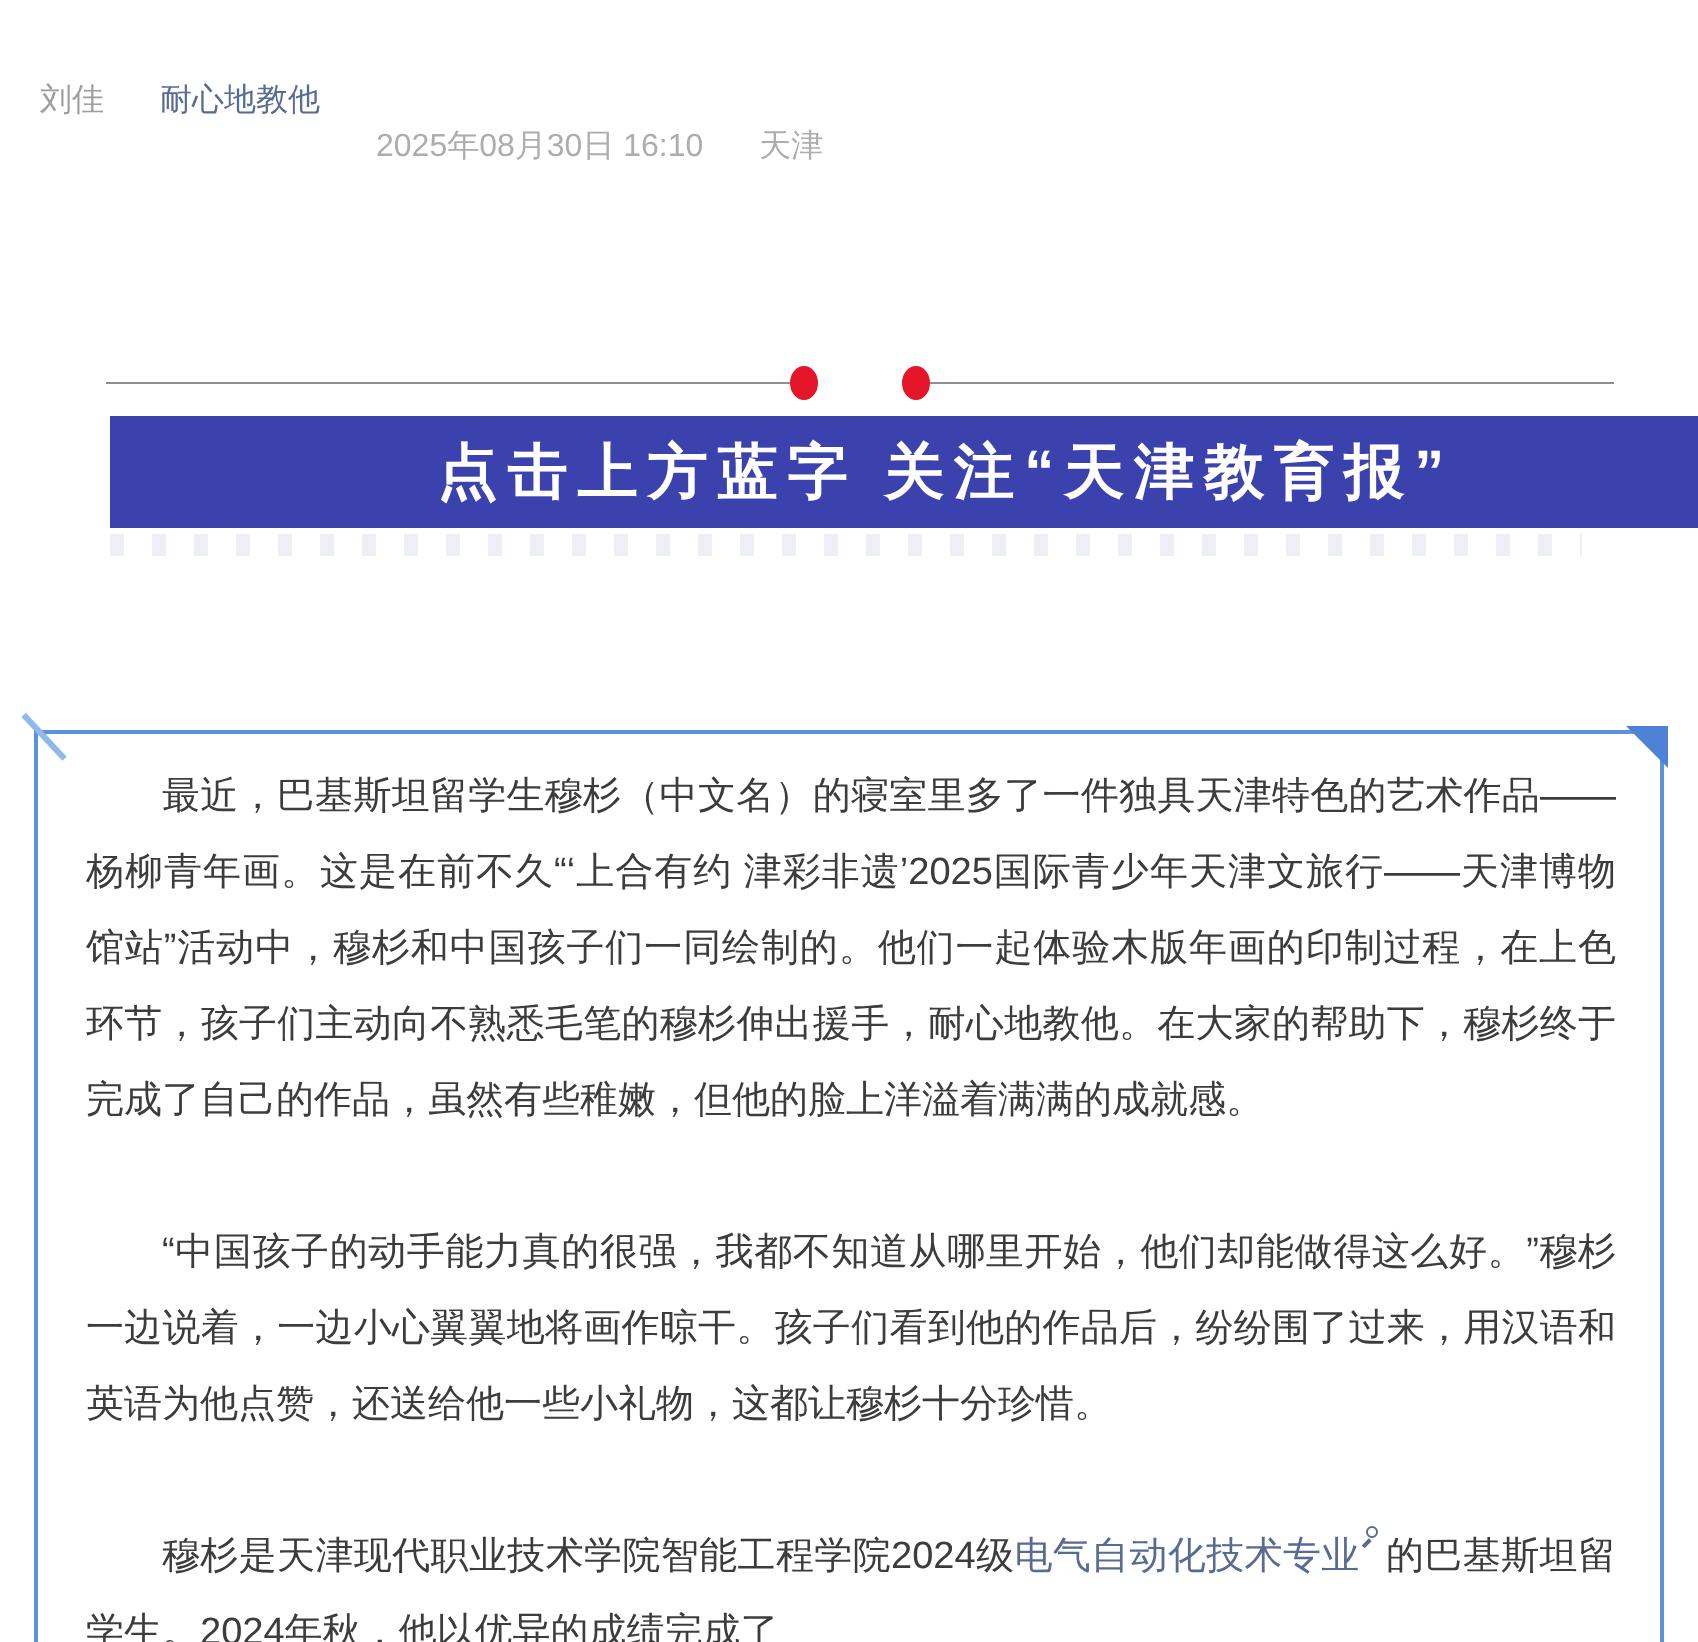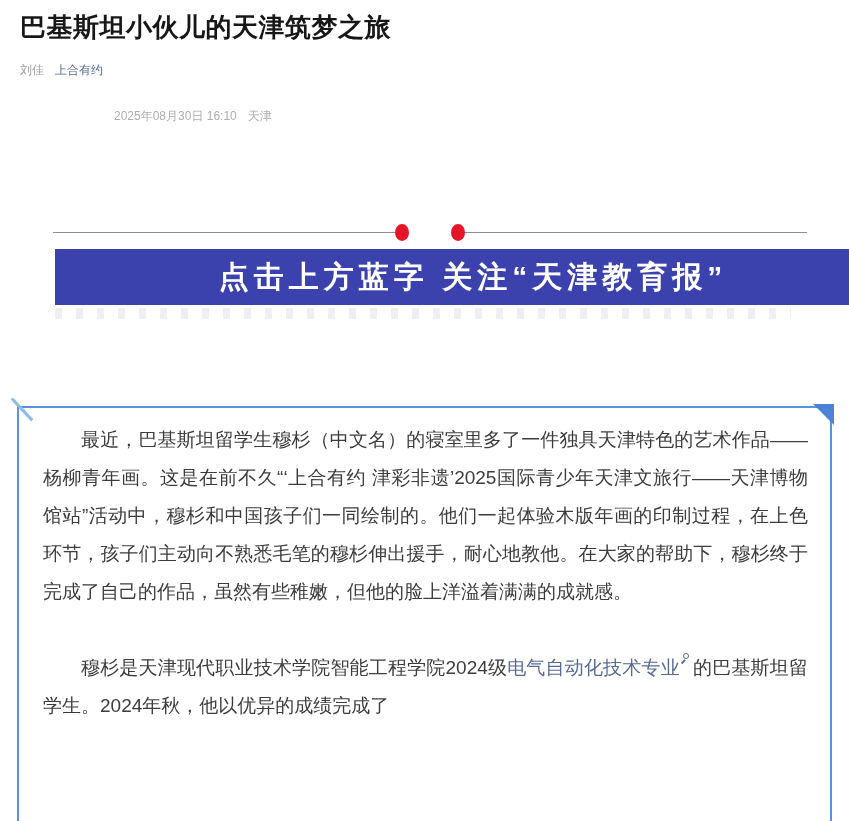--- a/index.html
+++ b/index.html
@@ -17,25 +17,25 @@
     margin: 0;
     padding: 10px 20px 0 20px;
     font-size: 26px;
     line-height: 1.35;
     font-weight: 700;
     color: #171717;
     letter-spacing: 0.5px;
   }
   .article-meta {
     margin: 17px 20px 0 20px;
-    font-size: 12px;
+    font-size: 16px;
     color: #9e9e9e;
     display: flex;
-    align-items: flex-start;
-    gap: 11px;
+    align-items: center;
+    gap: 28px;
     white-space: nowrap;
   }
   .article-meta .account {
     color: #576b95;
     text-decoration: none;
     cursor: pointer;
   }
   .article-meta .datetime,
   .article-meta .location { color: #adadad; margin-top: 46px; }
 
@@ -156,25 +156,24 @@
     height: 1.6px;
     background: #576b95;
     transform: rotate(135deg);
   }
 </style>
 </head>
 <body>
 
 <article>
 
-  <h1 class="article-title">巴基斯坦小伙儿的天津筑梦之旅</h1>
 
   <div class="article-meta">
     <span class="author">刘佳</span>
-    <a class="account">上合有约</a>
+    <a class="account">耐心地教他</a>
     <span class="datetime">2025年08月30日 16:10</span>
     <span class="location">天津</span>
   </div>
 
   <div class="divider">
     <span class="line"></span>
     <span class="dot"></span>
     <span class="gap"></span>
     <span class="dot"></span>
     <span class="line"></span>
@@ -184,17 +183,18 @@
     <span class="banner-text">点击上方蓝字  关注“天津教育报”</span>
   </div>
   <div class="banner-fringe"></div>
 
   <section class="quote-box">
     <span class="corner-tl"></span>
     <span class="corner-tr"></span>
 
     <p>最近，巴基斯坦留学生穆杉（中文名）的寝室里多了一件独具天津特色的艺术作品——杨柳青年画。这是在前不久“‘上合有约 津彩非遗’2025国际青少年天津文旅行——天津博物馆站”活动中，穆杉和中国孩子们一同绘制的。他们一起体验木版年画的印制过程，在上色环节，孩子们主动向不熟悉毛笔的穆杉伸出援手，耐心地教他。在大家的帮助下，穆杉终于完成了自己的作品，虽然有些稚嫩，但他的脸上洋溢着满满的成就感。</p>
 
+    <p>“中国孩子的动手能力真的很强，我都不知道从哪里开始，他们却能做得这么好。”穆杉一边说着，一边小心翼翼地将画作晾干。孩子们看到他的作品后，纷纷围了过来，用汉语和英语为他点赞，还送给他一些小礼物，这都让穆杉十分珍惜。</p>
 
     <p><span>穆杉是天津现代职业技术学院智能工程学院2024级</span><a class="term-link">电气自动化技术专业</a><span class="sup-search"><span class="ring"></span><span class="handle"></span></span><span>的巴基斯坦留学生。2024年秋，他以优异的成绩完成了</span></p>
   </section>
 
 </article>
 
 </body></html>

